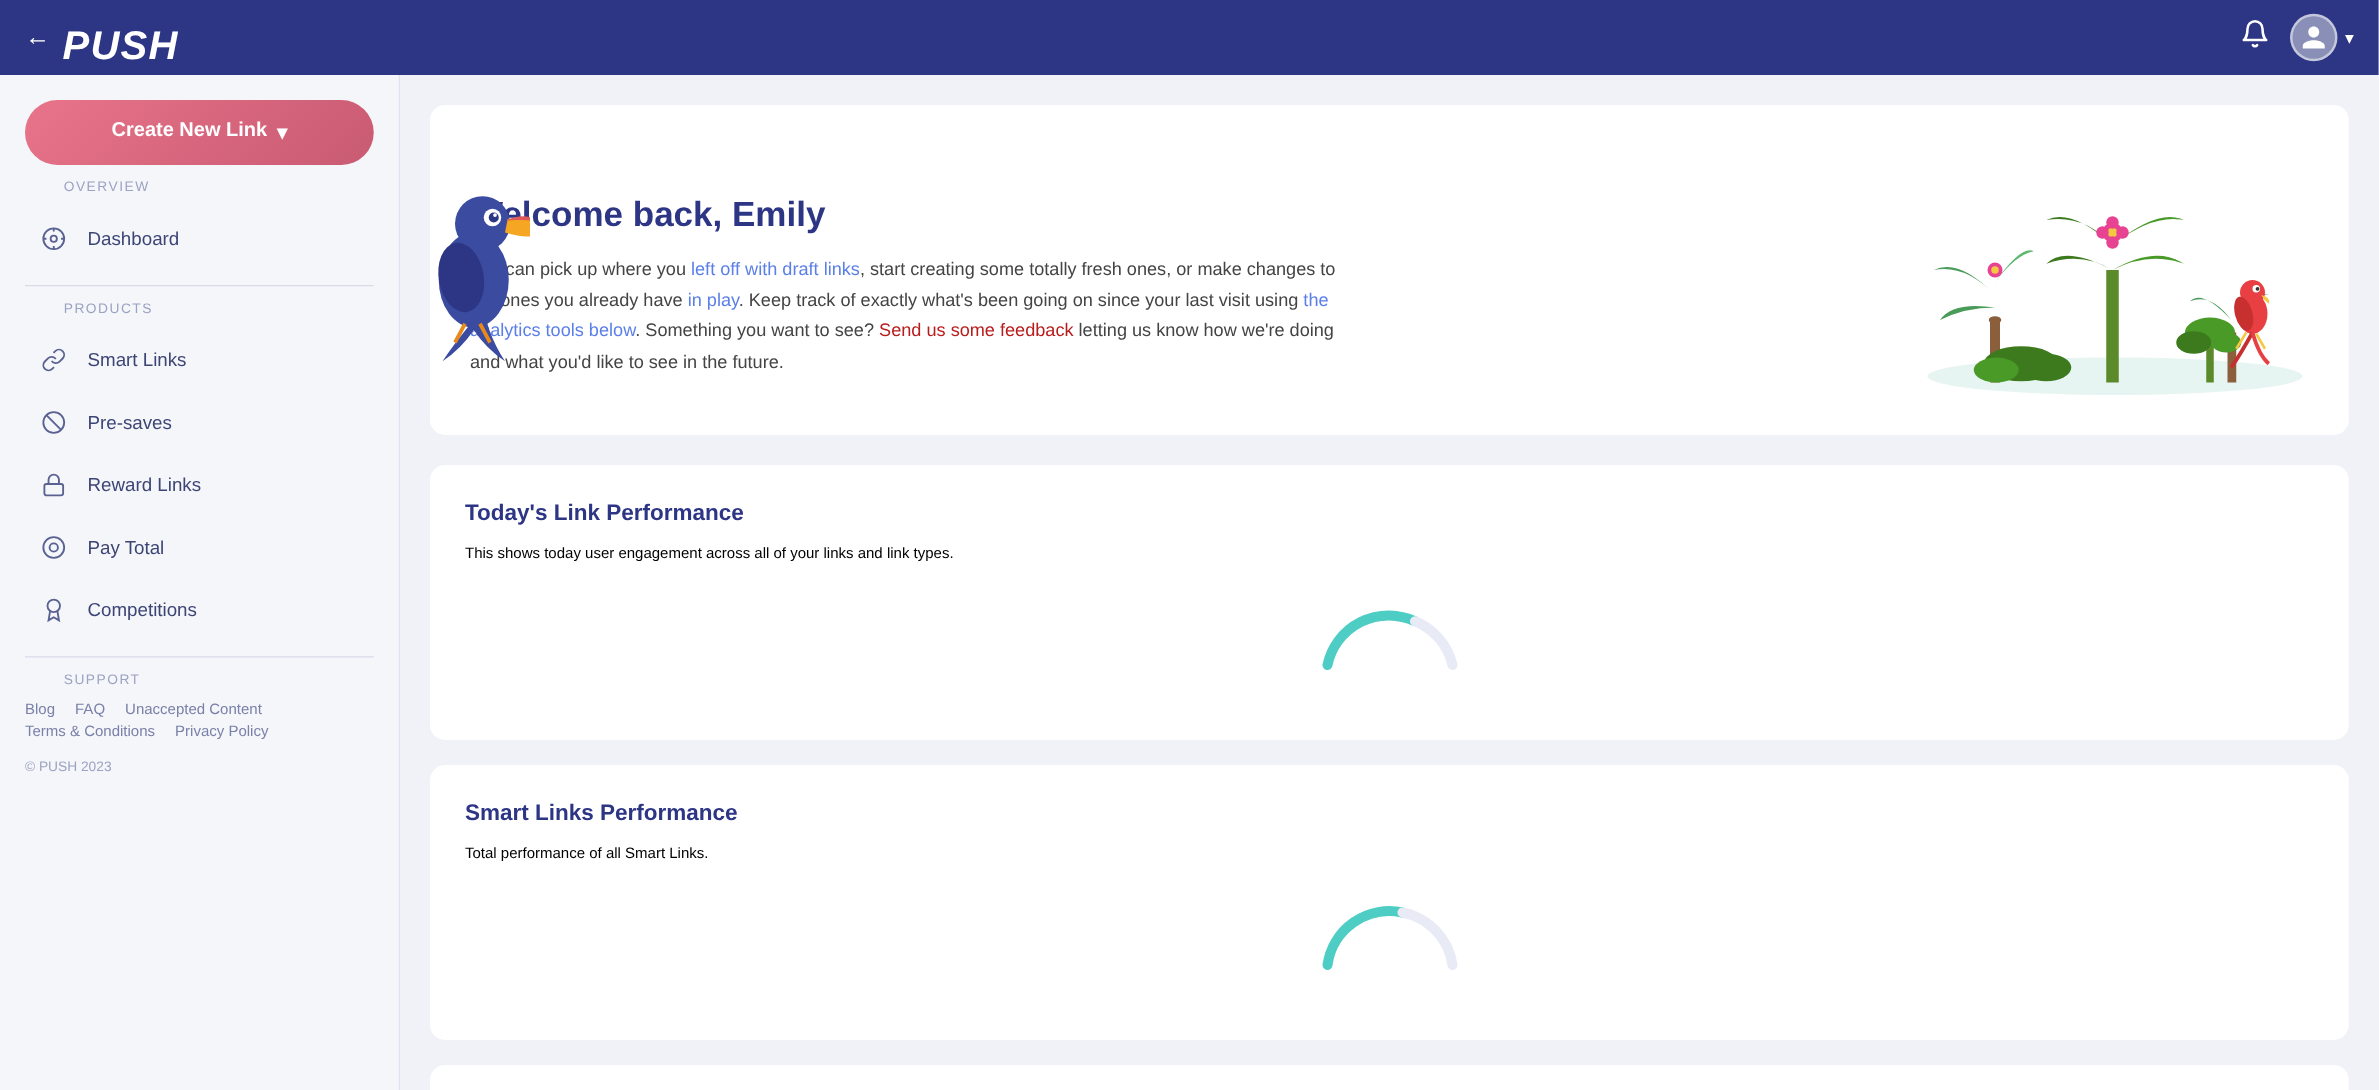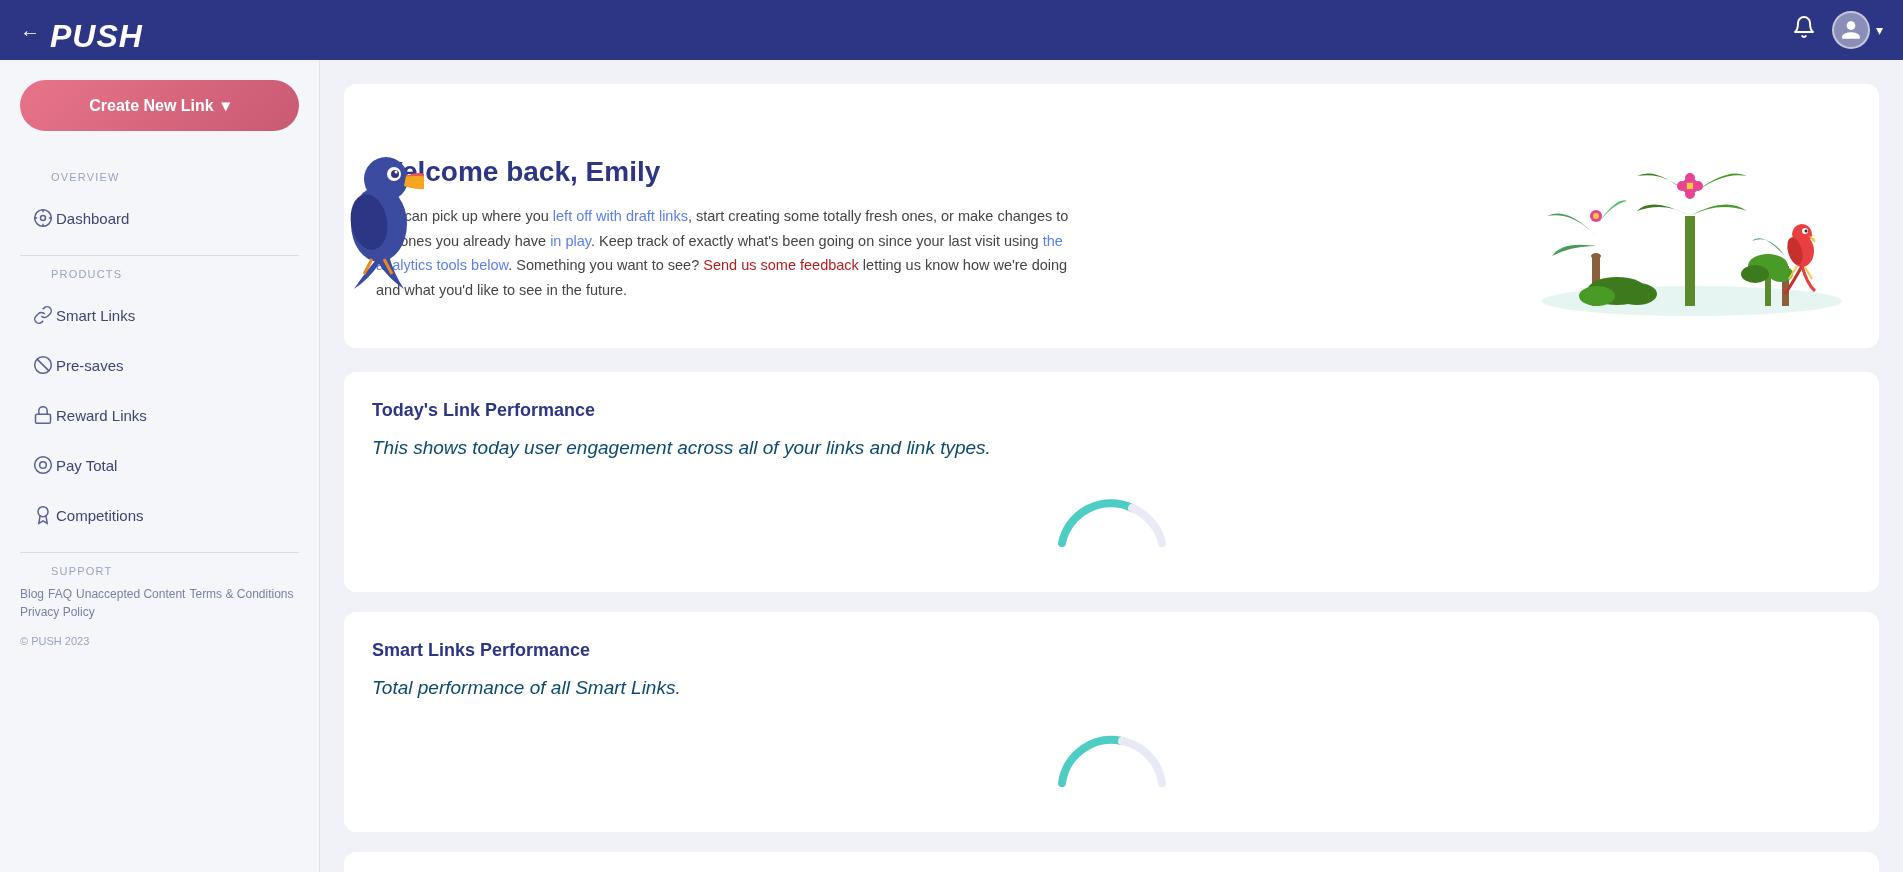--- a/index.html
+++ b/index.html
@@ -82,40 +82,40 @@
       background: linear-gradient(135deg, #e8748a, #c85a72);
       color: white;
       border: none;
       border-radius: 30px;
       padding: 16px 30px;
       font-size: 16px;
       font-weight: 600;
       cursor: pointer;
       width: 100%;
       display: flex;
-      align-items: center;
       justify-content: center;
       gap: 8px;
-      margin-bottom: 40px;
+      margin-bottom: 12px;
     }
 
     .sidebar-section-label {
       font-size: 11px;
       font-weight: 400;
       color: #9ba3c2;
       letter-spacing: 1.2px;
       text-transform: uppercase;
       margin-bottom: 10px;
       margin-top: 8px;
       margin-left: 31px;
     }
 
     .sidebar-item {
       display: flex;
       align-items: center;
+      gap: 14px;
       padding: 12px 10px;
       border-radius: 8px;
       cursor: pointer;
       color: #3d4575;
       font-size: 15px;
       font-weight: 500;
     }
     .sidebar-icon {
       width: 26px;
       height: 26px;
@@ -130,21 +130,21 @@
       border-top: 1px solid #d8dbe8;
       margin: 12px 0;
     }
 
     .support-section {
       margin-top: 8px;
     }
     .support-links {
       display: flex;
       flex-wrap: wrap;
-      gap: 4px 4px;
+      gap: 4px 16px;
       margin-top: 8px;
     }
     .support-link {
       font-size: 12px;
       color: #7a80a8;
       cursor: pointer;
       text-decoration: none;
     }
 
     .copyright {
@@ -222,24 +222,23 @@
     }
 
     .perf-card-title {
       font-size: 18px;
       font-weight: 700;
       color: #2d3585;
       margin-bottom: 12px;
     }
 
     .perf-card-desc {
-      font-size: 19px;
-      color: #0c4a6e;
+      font-size: 12px;
+      color: #000000;
       line-height: 1.6;
-      font-style: italic;
     }
 
     .chart-area {
       margin-top: 20px;
       display: flex;
       justify-content: center;
     }
 
     
     .donut-svg {

